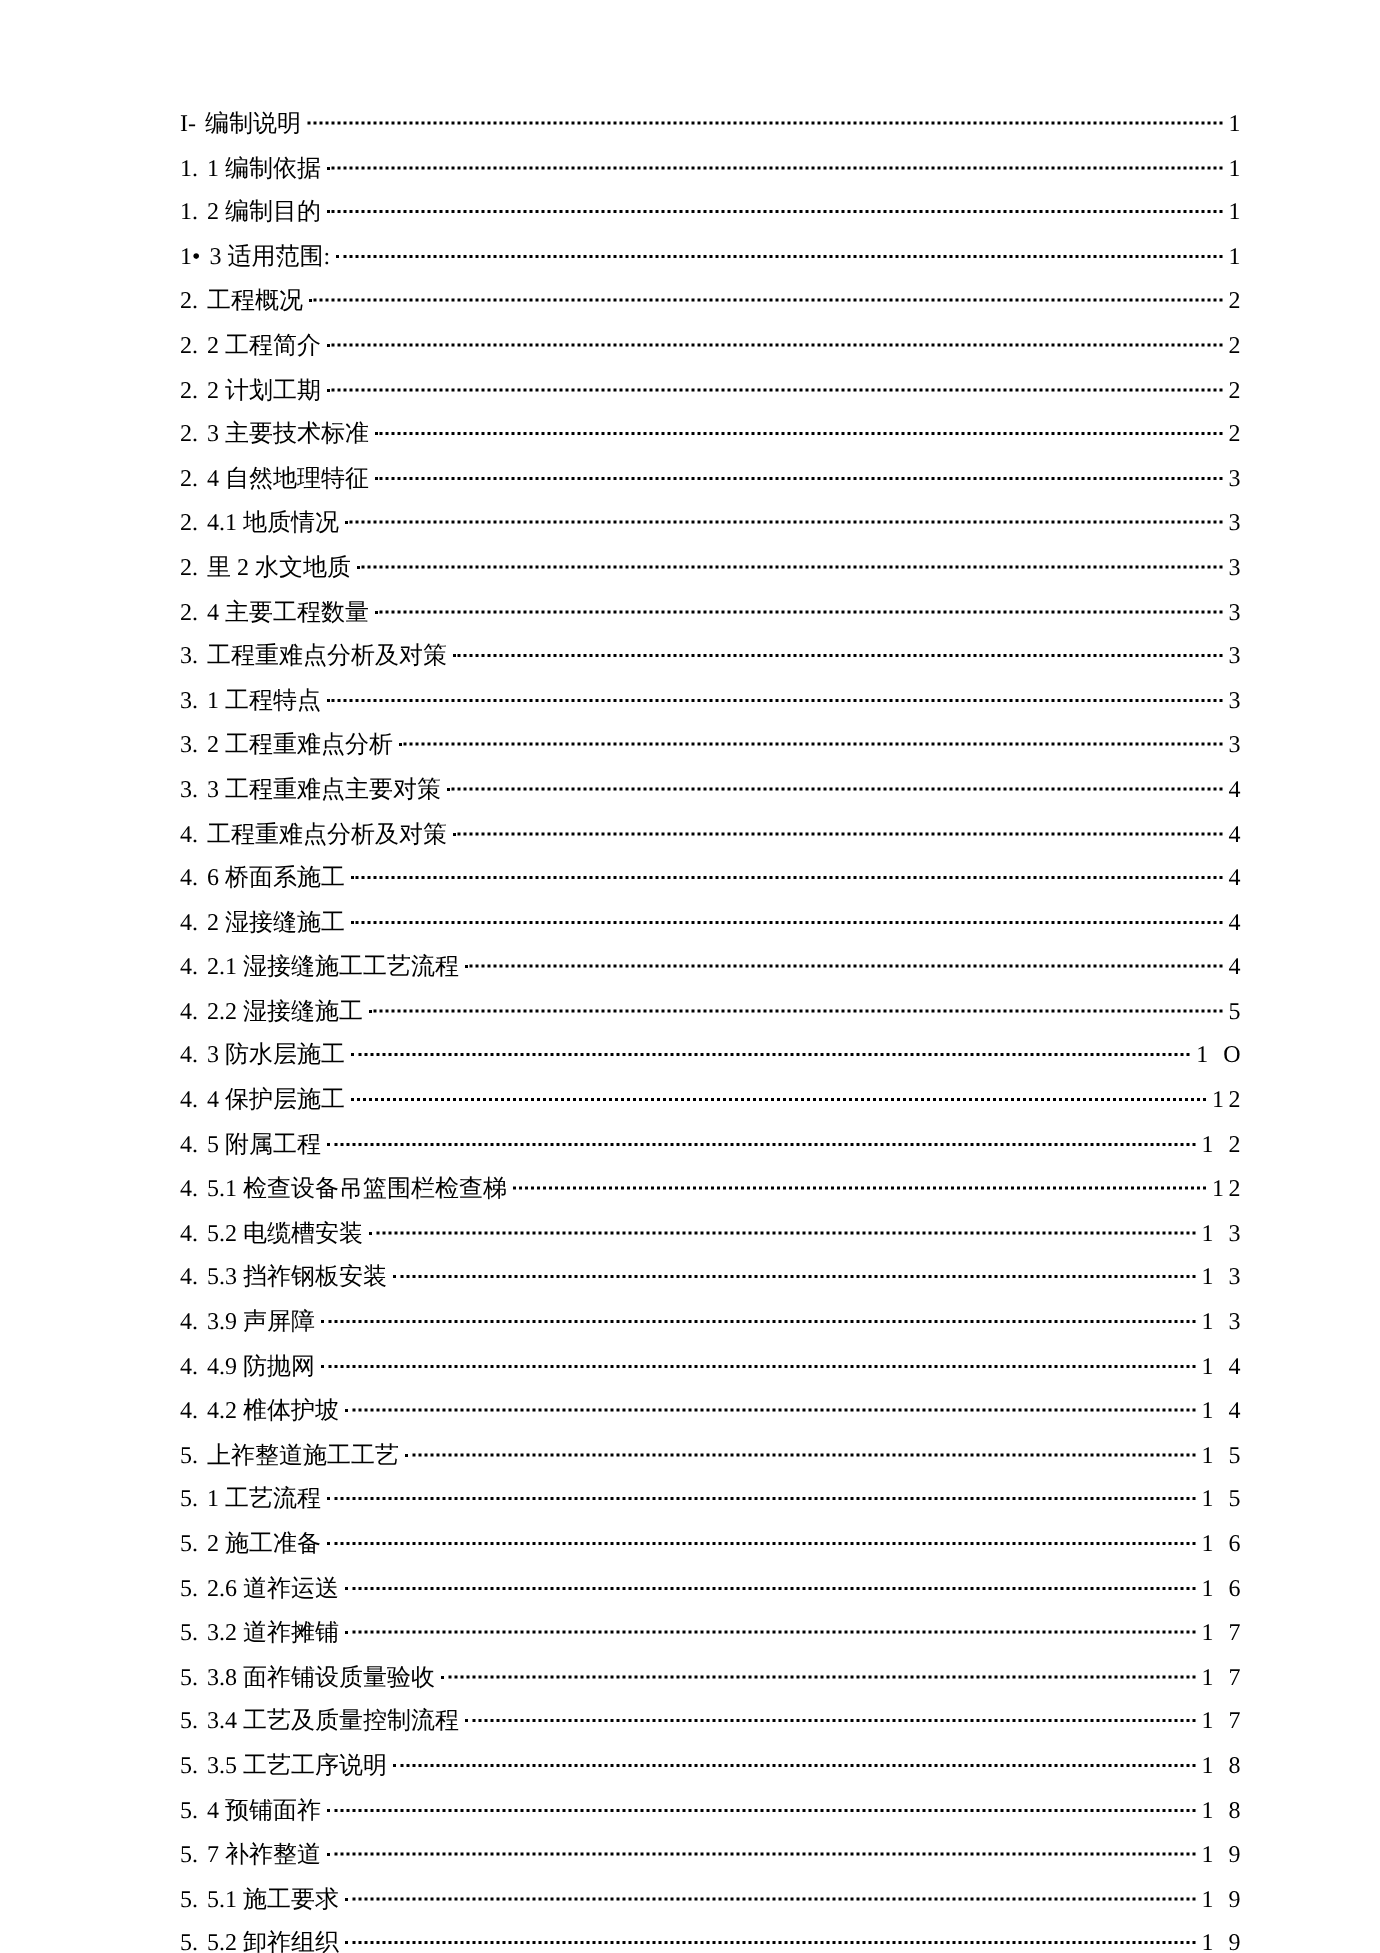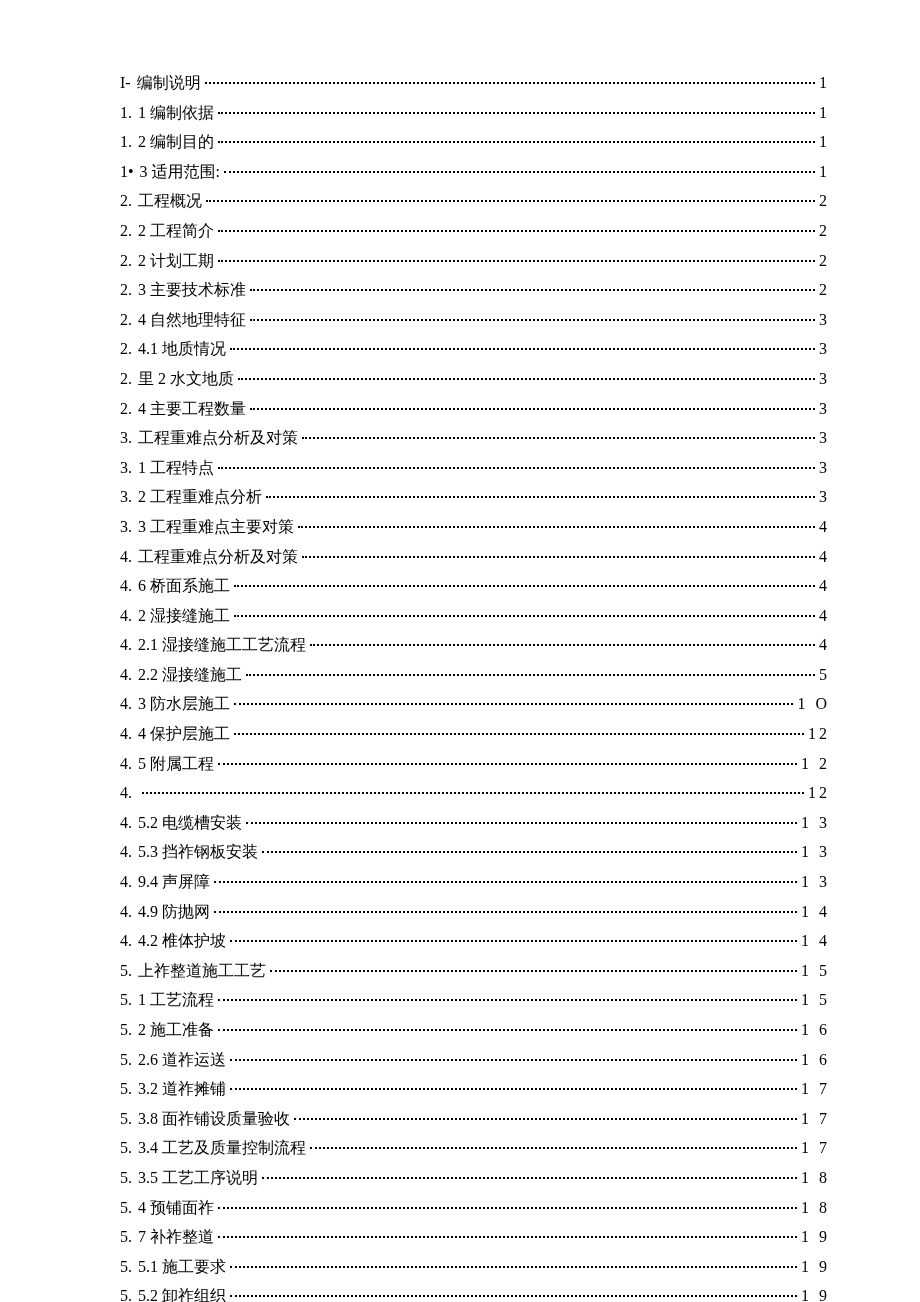--- a/index.html
+++ b/index.html
@@ -175,38 +175,39 @@
       <span class="page">12</span>
     </div>
     <div class="toc-row">
       <span class="prefix">4.</span>
       <span class="label">5 附属工程</span>
       <span class="dots"></span>
       <span class="page">1 2</span>
     </div>
     <div class="toc-row">
       <span class="prefix">4.</span>
+      <span class="label">5.1 检查设备吊篮围栏检查梯</span>
       <span class="dots"></span>
       <span class="page">12</span>
     </div>
     <div class="toc-row">
       <span class="prefix">4.</span>
       <span class="label">5.2 电缆槽安装</span>
       <span class="dots"></span>
       <span class="page">1 3</span>
     </div>
     <div class="toc-row">
       <span class="prefix">4.</span>
       <span class="label">5.3 挡祚钢板安装</span>
       <span class="dots"></span>
       <span class="page">1 3</span>
     </div>
     <div class="toc-row">
       <span class="prefix">4.</span>
-      <span class="label">9.4 声屏障</span>
+      <span class="label">3.9 声屏障</span>
       <span class="dots"></span>
       <span class="page">1 3</span>
     </div>
     <div class="toc-row">
       <span class="prefix">4.</span>
       <span class="label">4.9 防抛网</span>
       <span class="dots"></span>
       <span class="page">1 4</span>
     </div>
     <div class="toc-row">

